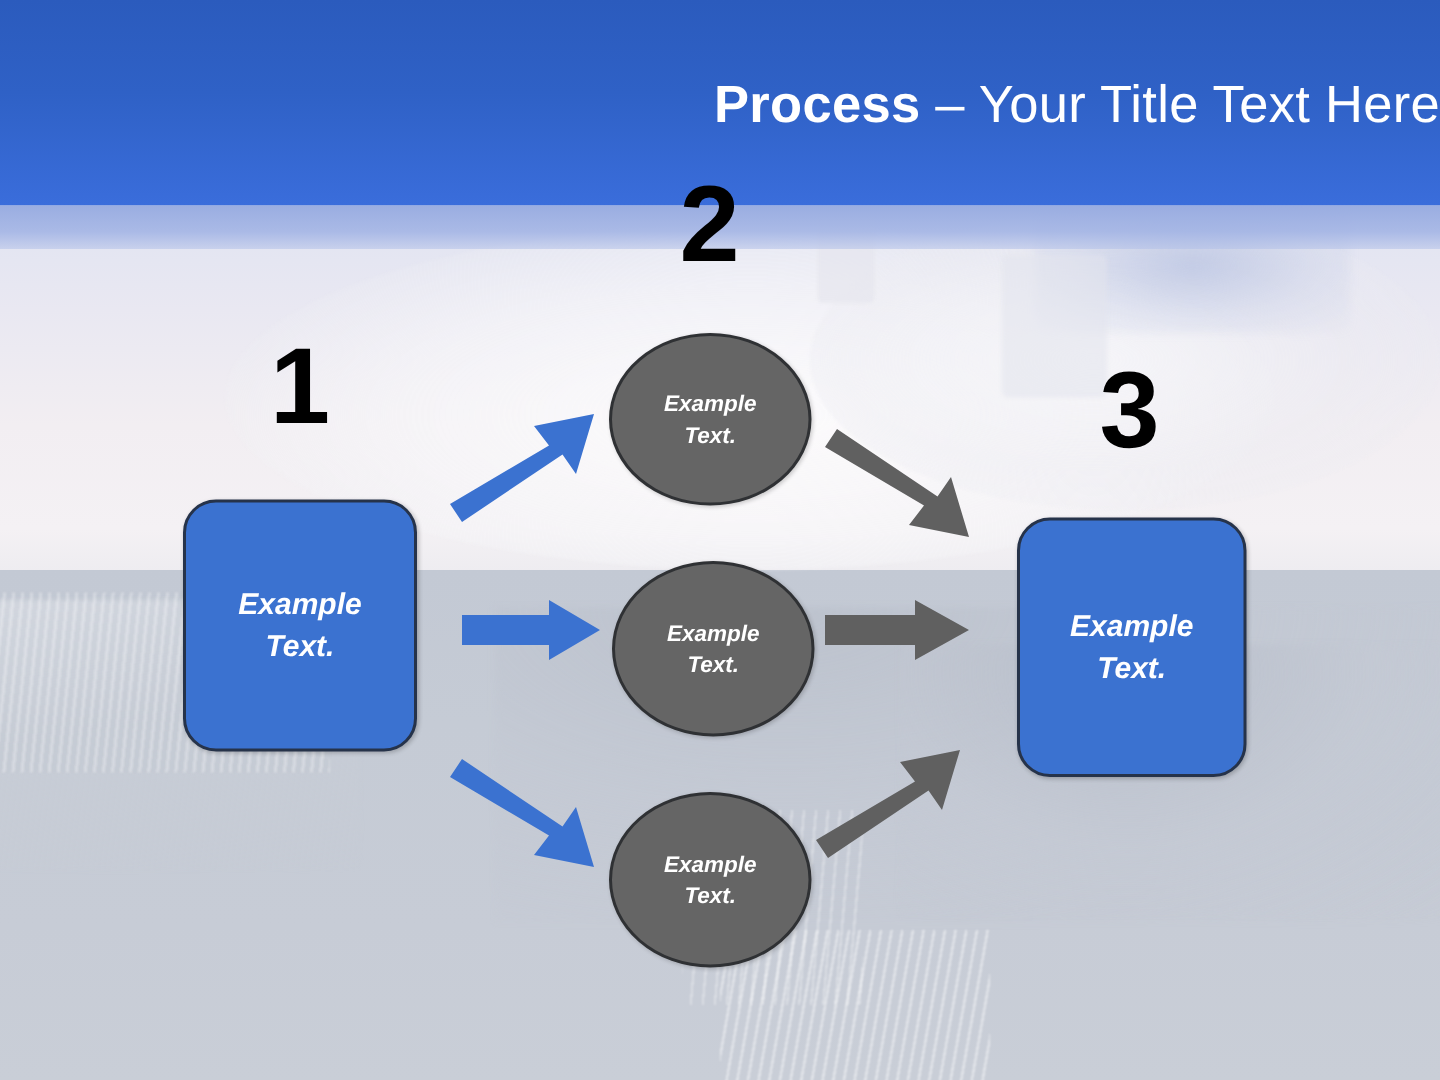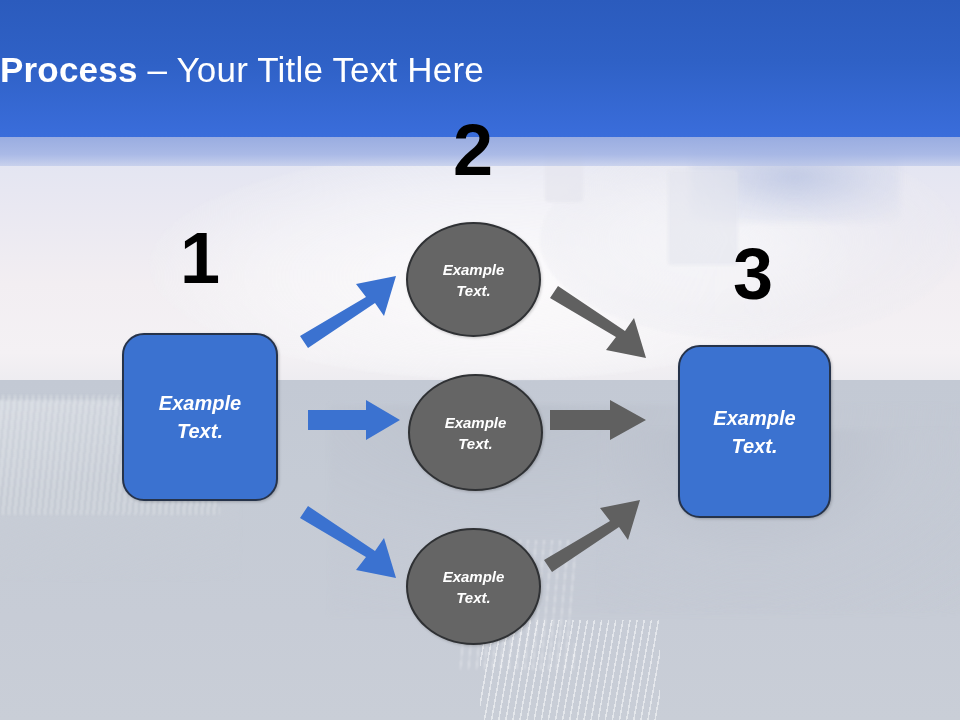--- a/index.html
+++ b/index.html
@@ -168,21 +168,21 @@
   .title-banner {
     position: absolute;
     left: 0; top: 0;
     width: 960px; height: 137px;
     background: linear-gradient(180deg, #2b5bbd 0%, #2f61c6 45%, #3a6ddb 100%);
   }
   .title-text {
     position: absolute;
     left: 0; top: 49px;
     width: 960px;
-    text-align: left;
+    text-align: right;
     color: #ffffff;
     font-size: 35px;
     line-height: 42px;
     letter-spacing: 0.2px;
     white-space: nowrap;
   }
   .title-strong { font-weight: bold; }
   .title-rest   { font-weight: normal; }
 
   .title-underband {

